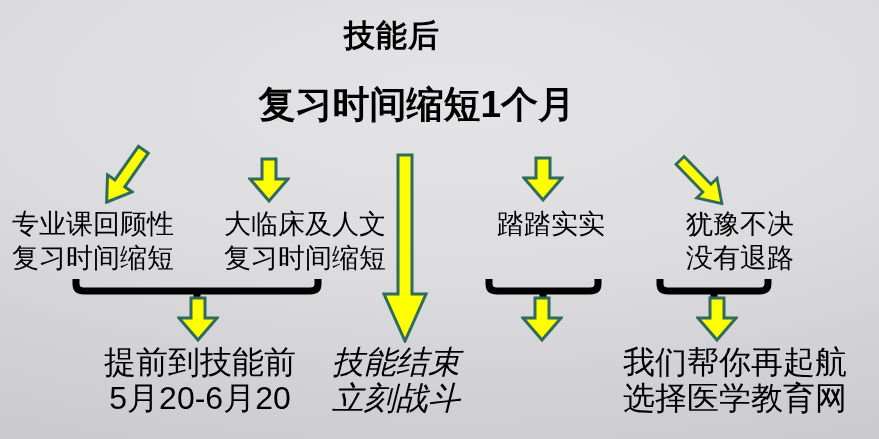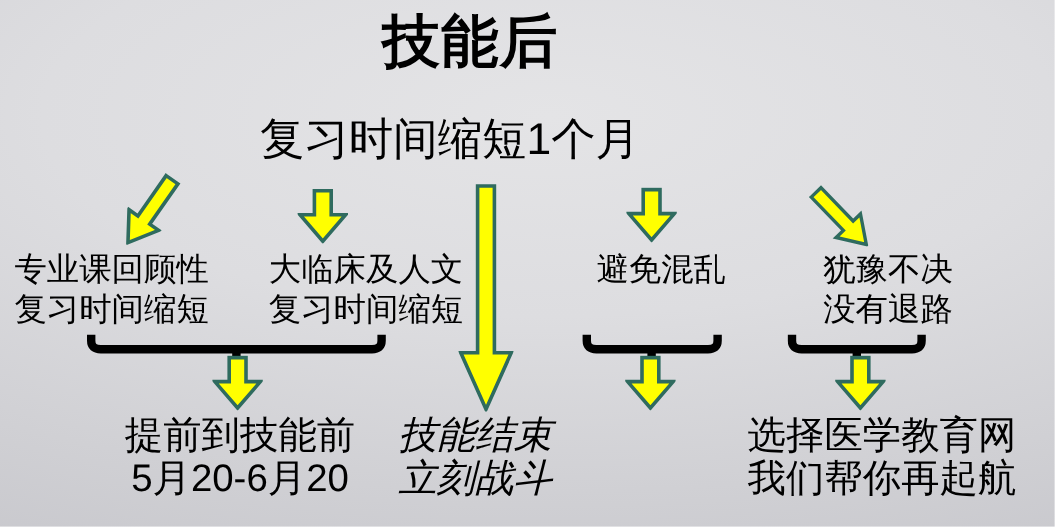--- a/index.html
+++ b/index.html
@@ -12,27 +12,27 @@
     overflow: hidden;
     background: radial-gradient(ellipse 120% 95% at 52% 22%,
                 #e4e4e6 0%, #dddde0 40%, #d0d0d4 75%, #c7c7cc 100%);
     color: #000;
   }
 
   .abs { position: absolute; }
 
   .title {
     left: 192px; top: 6px; width: 400px;
-    font-size: 48px; font-weight: 600; line-height: 60px;
+    font-size: 31px; font-weight: 600; line-height: 60px;
     text-align: center; letter-spacing: 1px;
   }
   .subtitle {
-    left: 175px; top: 93px; width: 400px;
-    font-size: 37px; font-weight: 400; line-height: 46px;
-    text-align: center;
+    left: 175px; top: 82px; width: 400px;
+    font-size: 37px; font-weight: 700; line-height: 46px;
+    text-align: right;
   }
 
   .cause {
     top: 207px; width: 186px;
     font-size: 27px; line-height: 34px;
     text-align: center; white-space: nowrap;
   }
   .cause-1 { left: 0px; }
   .cause-2 { left: 212px; }
   .cause-3 { left: 458px; }
@@ -102,21 +102,21 @@
 
   <div class="abs cause cause-1">
     <span class="line">专业课回顾性</span>
     <span class="line">复习时间缩短</span>
   </div>
   <div class="abs cause cause-2">
     <span class="line">大临床及人文</span>
     <span class="line">复习时间缩短</span>
   </div>
   <div class="abs cause cause-3">
-    <span class="line">避免混乱</span>
+    <span class="line">踏踏实实</span>
   </div>
   <div class="abs cause cause-4">
     <span class="line">犹豫不决</span>
     <span class="line">没有退路</span>
   </div>
 
   <span class="abs bracket-1">
     <svg width="250" height="23" viewBox="0 0 250 23">
       <path d="M4 1 L4 6 Q4 13 12 13 L238 13 Q246 13 246 6 L246 1 M125 13 L125 21" fill="none" stroke-width="7" stroke="#000000"></path>
     </svg>
@@ -150,17 +150,17 @@
 
   <div class="abs result result-1">
     <span class="line">提前到技能前</span>
     <span class="line">5月20-6月20</span>
   </div>
   <div class="abs result result-2">
     <span class="line">技能结束</span>
     <span class="line">立刻战斗</span>
   </div>
   <div class="abs result result-4">
+    <span class="line">我们帮你再起航</span>
     <span class="line">选择医学教育网</span>
-    <span class="line">我们帮你再起航</span>
   </div>
 
 </div>
 
 </body></html>

